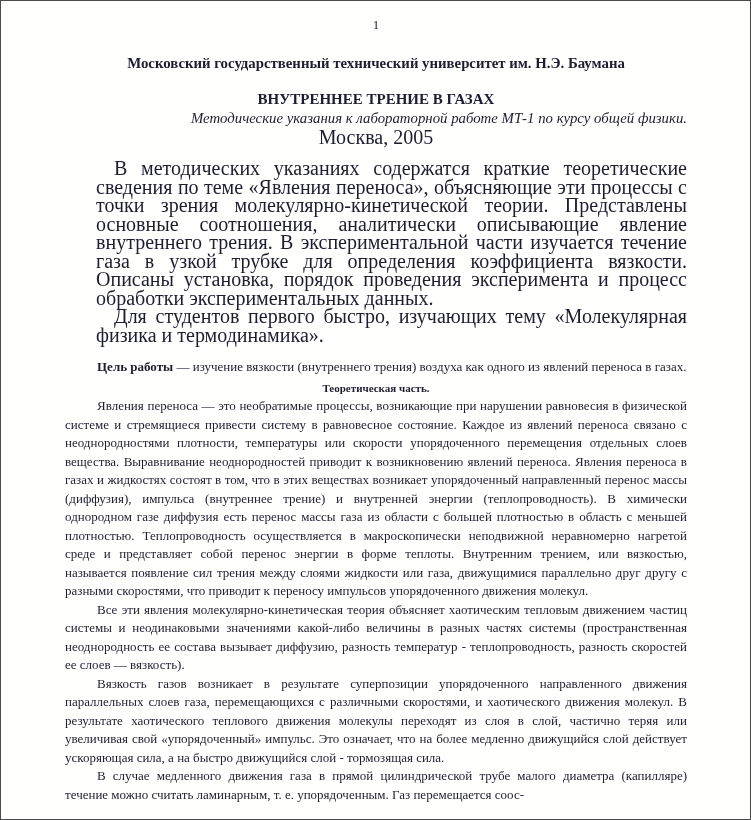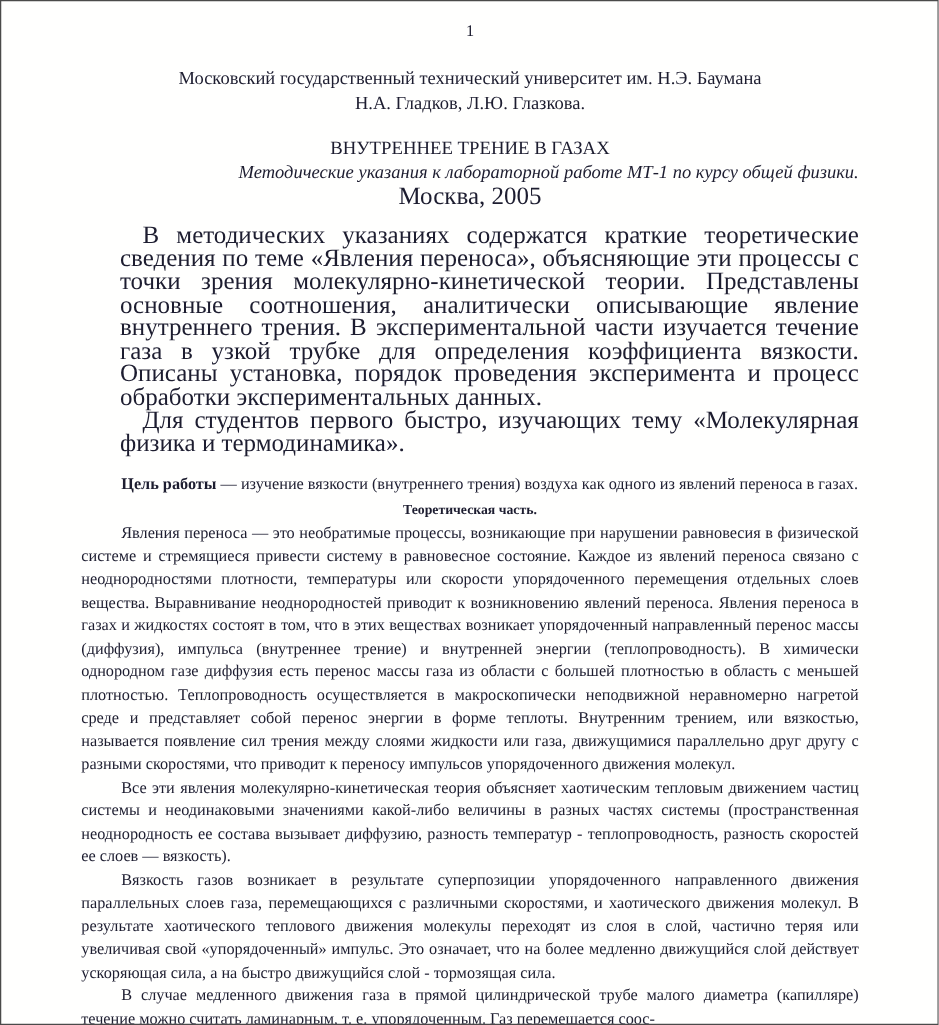--- a/index.html
+++ b/index.html
@@ -23,29 +23,30 @@
     text-align: center;
     font-size: 13px;
     line-height: 16px;
     margin: 0 0 20px 0;
   }
   .center { text-align: center; }
   .univ {
     font-size: 14.8px;
     line-height: 20px;
     margin: 0;
+    font-weight: bold;
   }
   .authors {
     font-size: 14.8px;
     line-height: 20px;
     margin: 0;
   }
   .doc-title {
     font-size: 15px;
-    font-weight: normal;
+    font-weight: bold;
     line-height: 19px;
     margin: 17px 0 0 0;
   }
   .doc-subtitle {
     font-size: 14.8px;
     font-style: italic;
     line-height: 19px;
     margin: 0;
     text-align: right;
   }
@@ -84,21 +85,20 @@
   .goal-label { font-weight: bold; }
 </style>
 </head>
 <body>
 
 <div class="page">
 
   <p class="pagenum">1</p>
 
   <p class="univ center">Московский государственный технический университет им. Н.Э. Баумана</p>
-  <p class="authors center">Н.А. Гладков, Л.Ю. Глазкова.</p>
 
   <p class="doc-title center">ВНУТРЕННЕЕ ТРЕНИЕ В ГАЗАХ</p>
   <p class="doc-subtitle center">Методические указания к лабораторной работе МТ-1 по курсу общей физики.</p>
   <p class="city-year center">Москва, 2005</p>
 
   <div class="abstract">
     <p>В методических указаниях содержатся краткие теоретические сведения по теме «Явления переноса», объясняющие эти процессы с точки зрения молекулярно-кинетической теории. Представлены основные соотношения, аналитически описывающие явление внутреннего трения. В экспериментальной части изучается течение газа в узкой трубке для определения коэффициента вязкости. Описаны установка, порядок проведения эксперимента и процесс обработки экспериментальных данных.</p>
     <p>Для студентов первого быстро, изучающих тему «Молекулярная физика и термодинамика».</p>
   </div>
 

